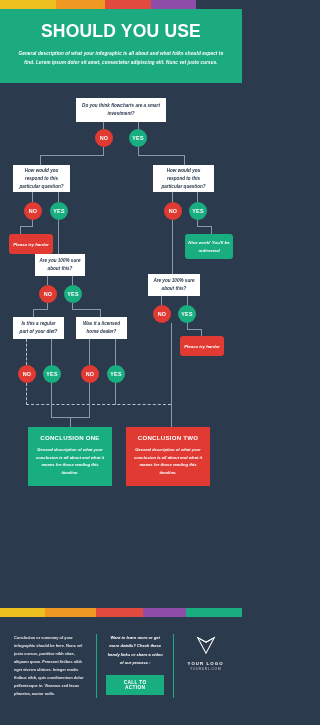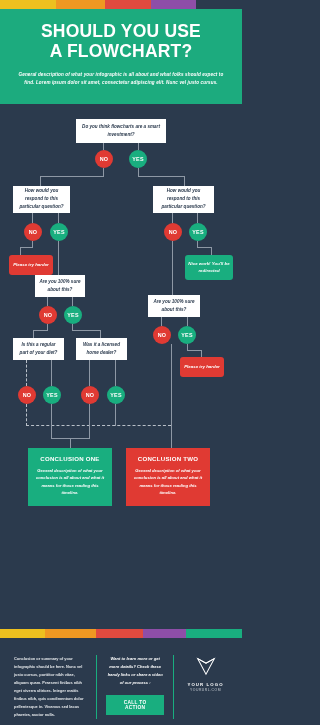--- a/index.html
+++ b/index.html
@@ -144,21 +144,20 @@
     <div style="flex:0 0 56px;background:#edc01f"></div>
     <div style="flex:0 0 49px;background:#ef9822"></div>
     <div style="flex:0 0 46px;background:#e04a3f"></div>
     <div style="flex:0 0 45px;background:#8e4ea8"></div>
     <div style="flex:1 1 auto;background:#2b3a4d"></div>
   </div>
 
   <div class="header">
     <h1>
       <span>SHOULD YOU USE</span><br>
-      <span>A FLOWCHART?</span>
     </h1>
     <p>General description of what your infographic is all about and what folks should expect to find. Lorem ipsum dolor sit amet, consectetur adipiscing elit. Nunc vel justo cursus.</p>
   </div>
 
   <div class="flow">
 
     <div class="qbox" style="left:76px; top:15px; width:90px; height:24px;">Do you think flowcharts are a smart investment?</div>
     <div class="ln lnv" style="left:103px; top:39px; height:7px;"></div>
     <div class="ln lnv" style="left:138px; top:39px; height:7px;"></div>
 

